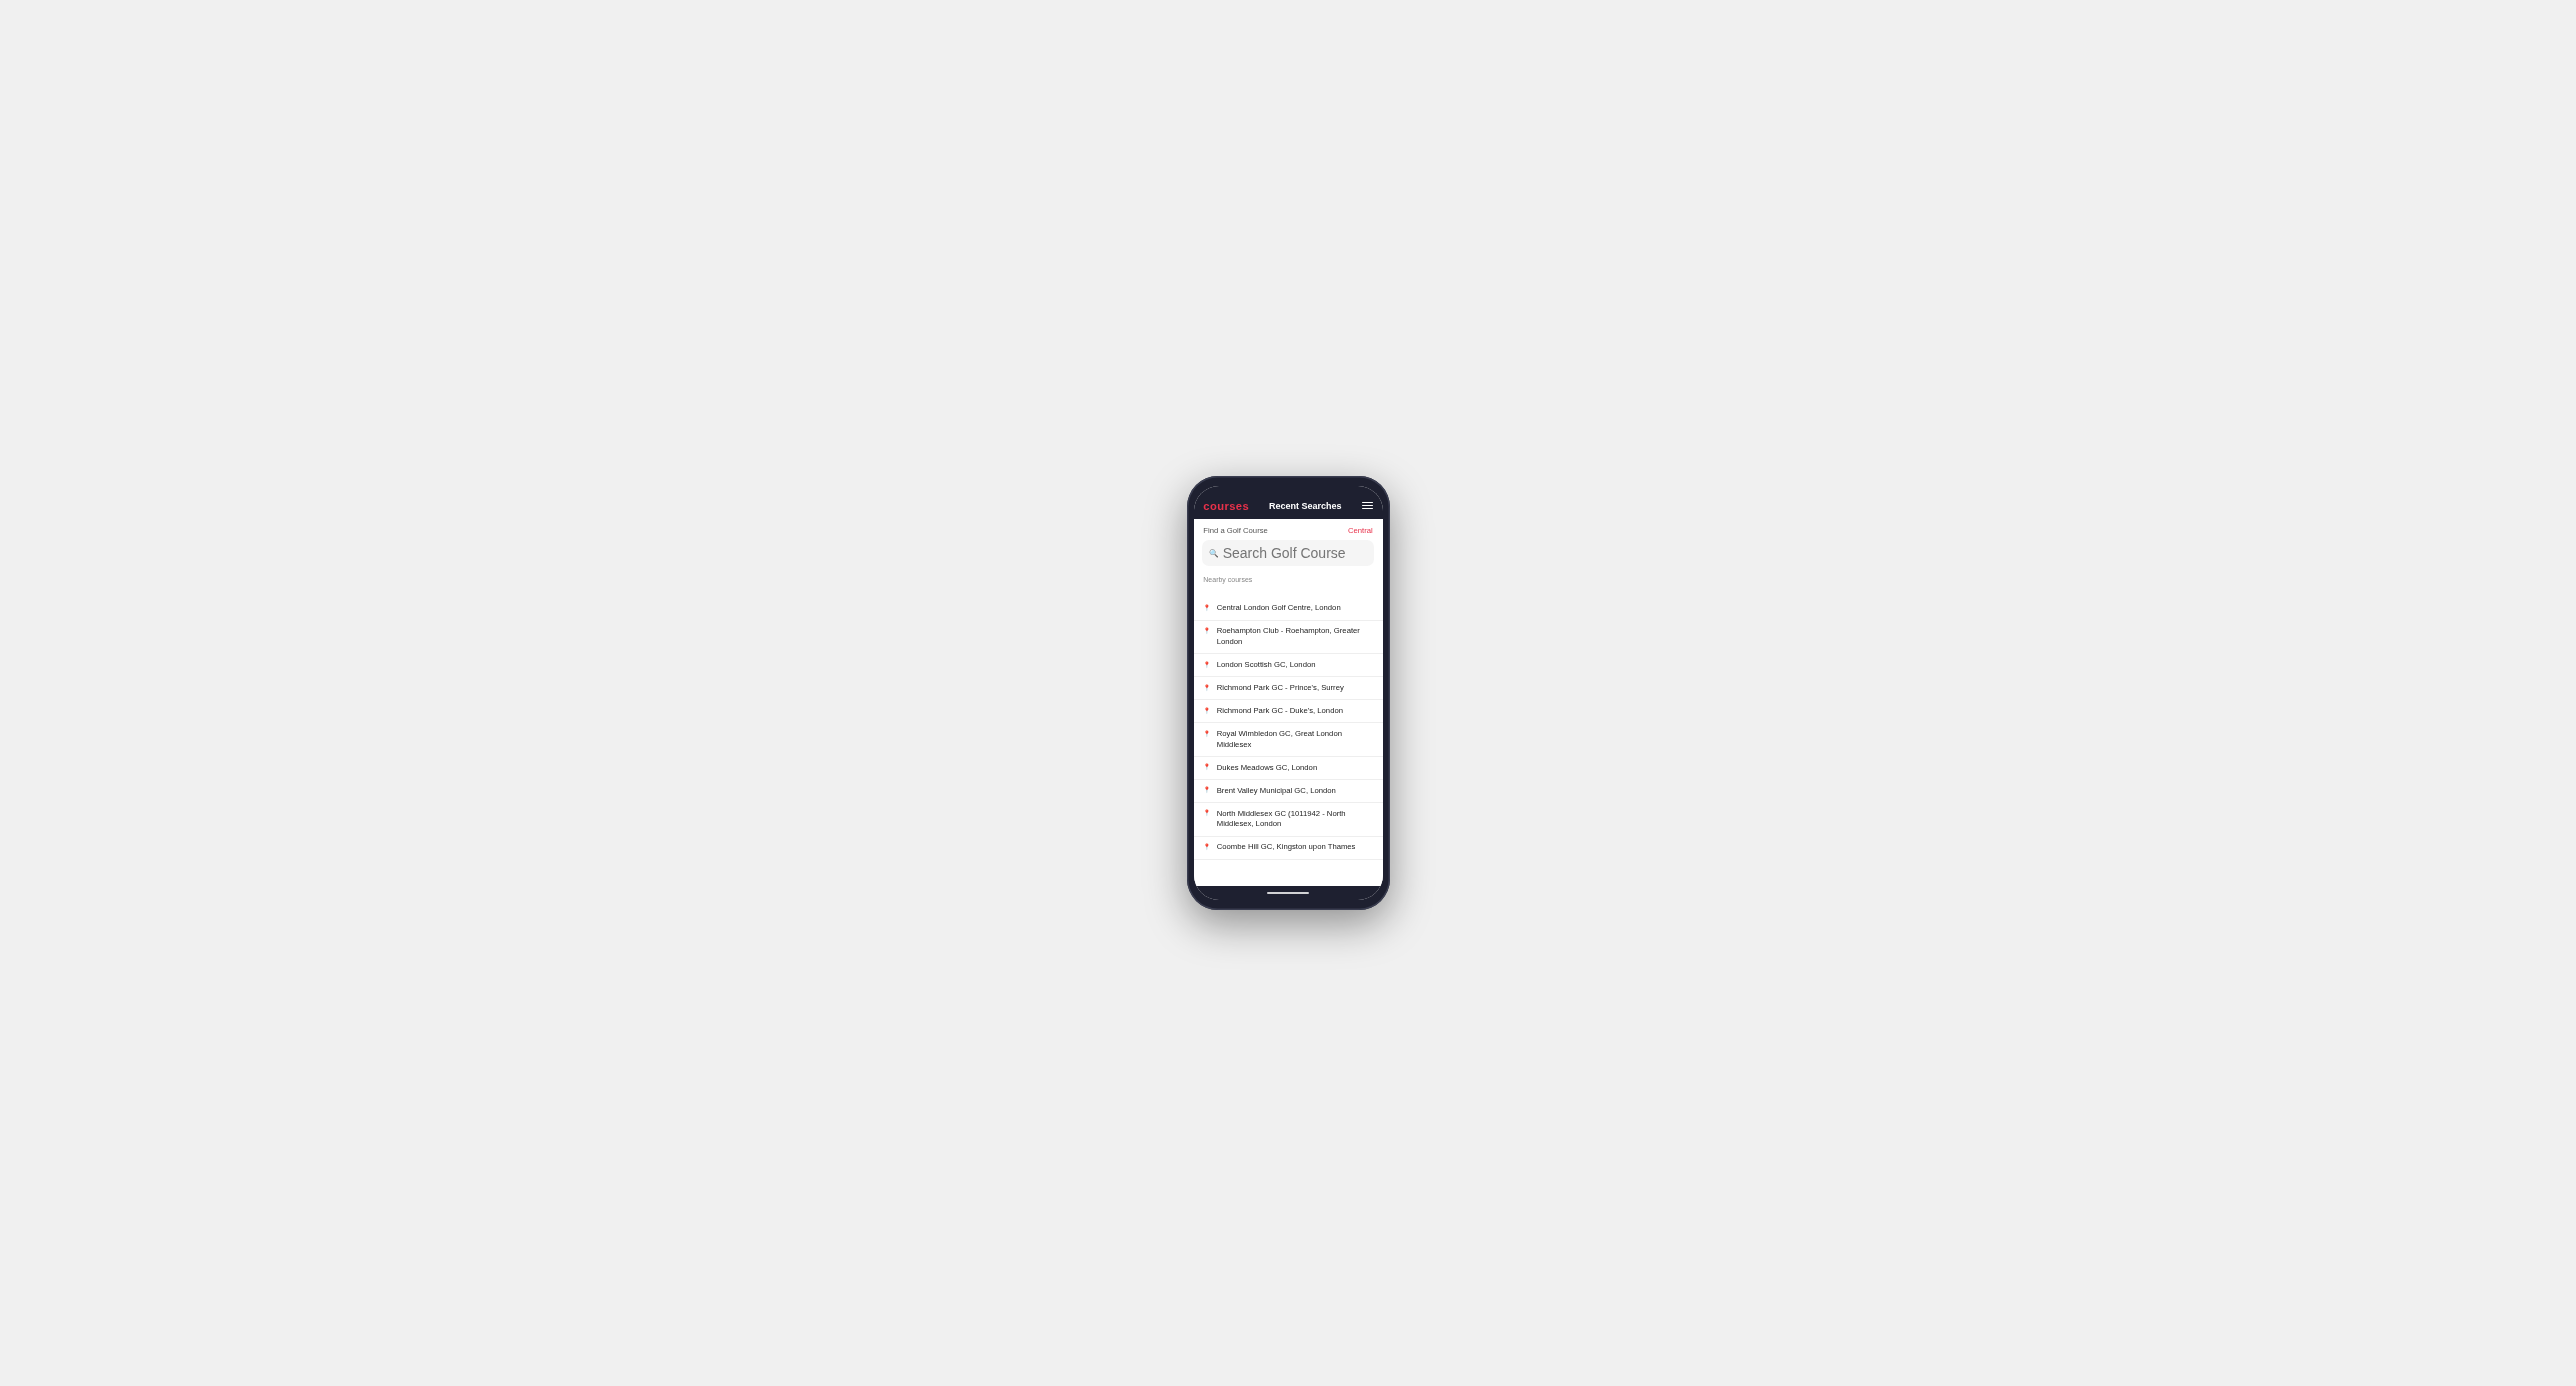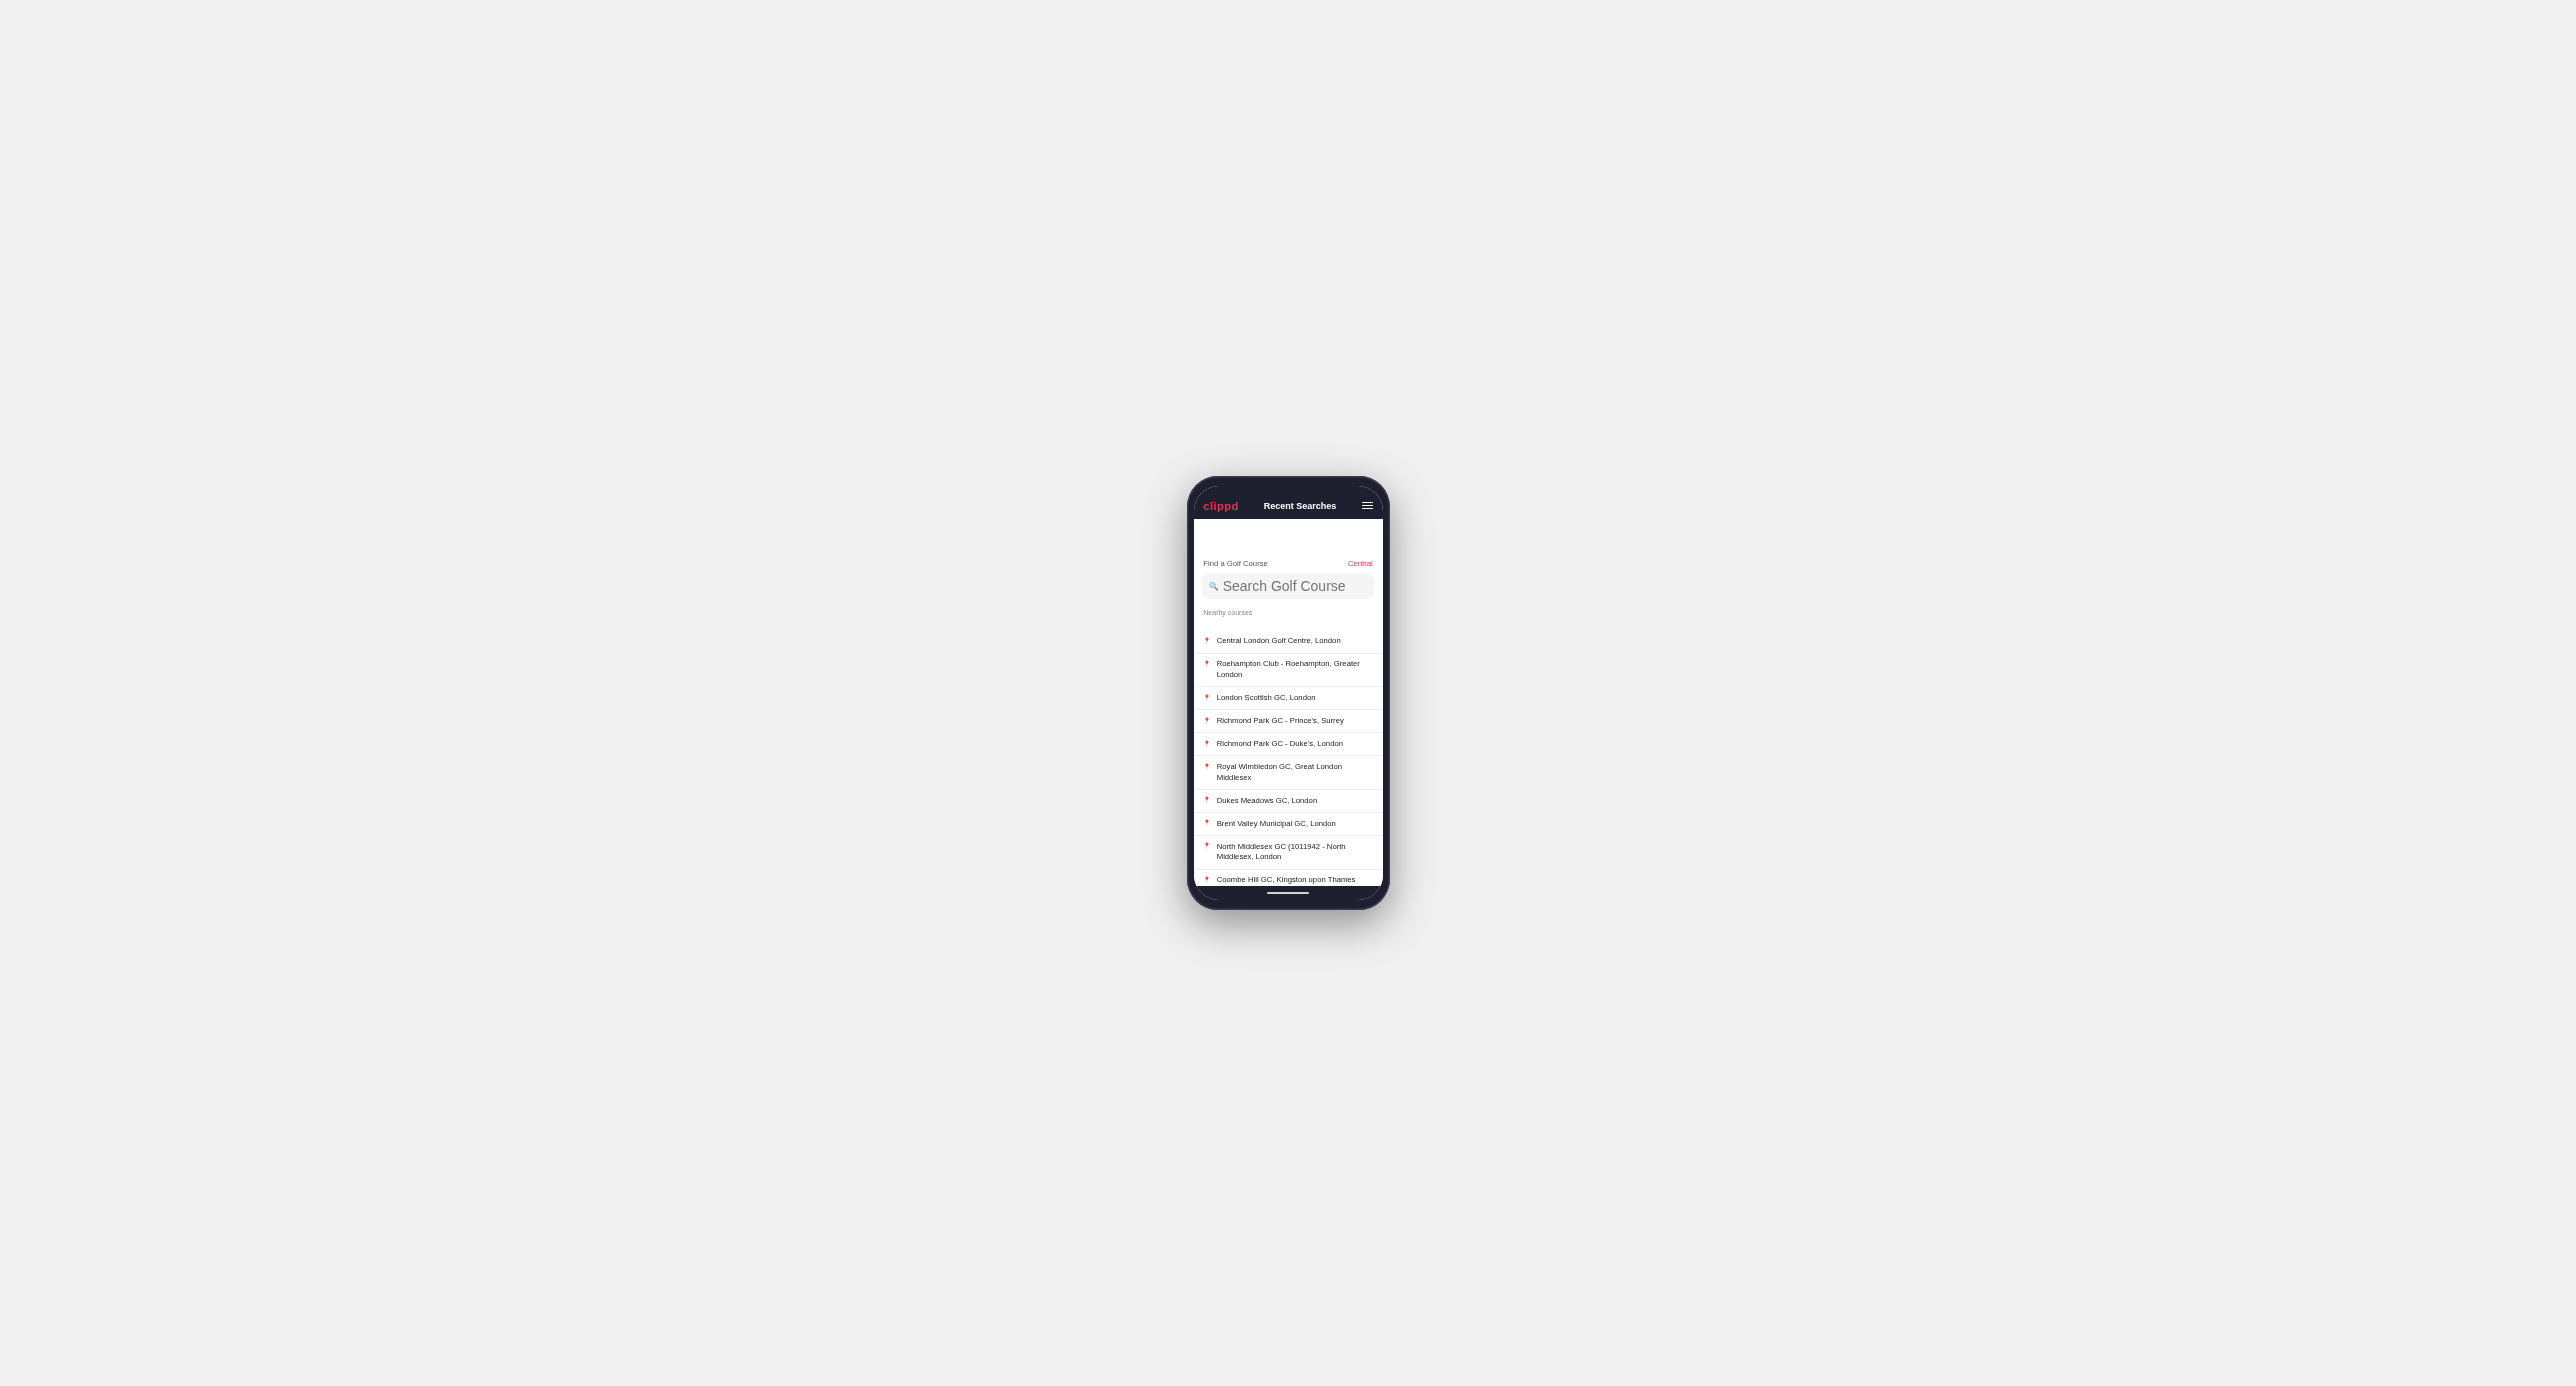--- a/index.html
+++ b/index.html
@@ -96,21 +96,20 @@
       flex-direction: column;
     }
 
     
     .find-header {
       display: flex;
       align-items: center;
       justify-content: space-between;
       padding: 7px 9.8px 5.6px;
       flex-shrink: 0;
-      margin-top: 33px;
     }
 
     .find-label {
       font-size: 7.7px;
       color: #555;
     }
 
     .cancel-btn {
       font-size: 7.7px;
       color: #e8314a;
@@ -204,21 +203,21 @@
 </head>
 <body>
 
 <div class="phone-wrapper">
   <div class="phone-shell"></div>
   <div class="phone-screen">
 
     <div class="status-bar"></div>
 
     <div class="app-header">
-      <span class="header-logo">clippd</span>
+      <span class="header-logo">courses</span>
       <span class="header-title">Recent Searches</span>
       <div class="header-menu">
         <div class="menu-line"></div>
         <div class="menu-line"></div>
         <div class="menu-line"></div>
       </div>
     </div>
 
     <div class="content-area">
 

